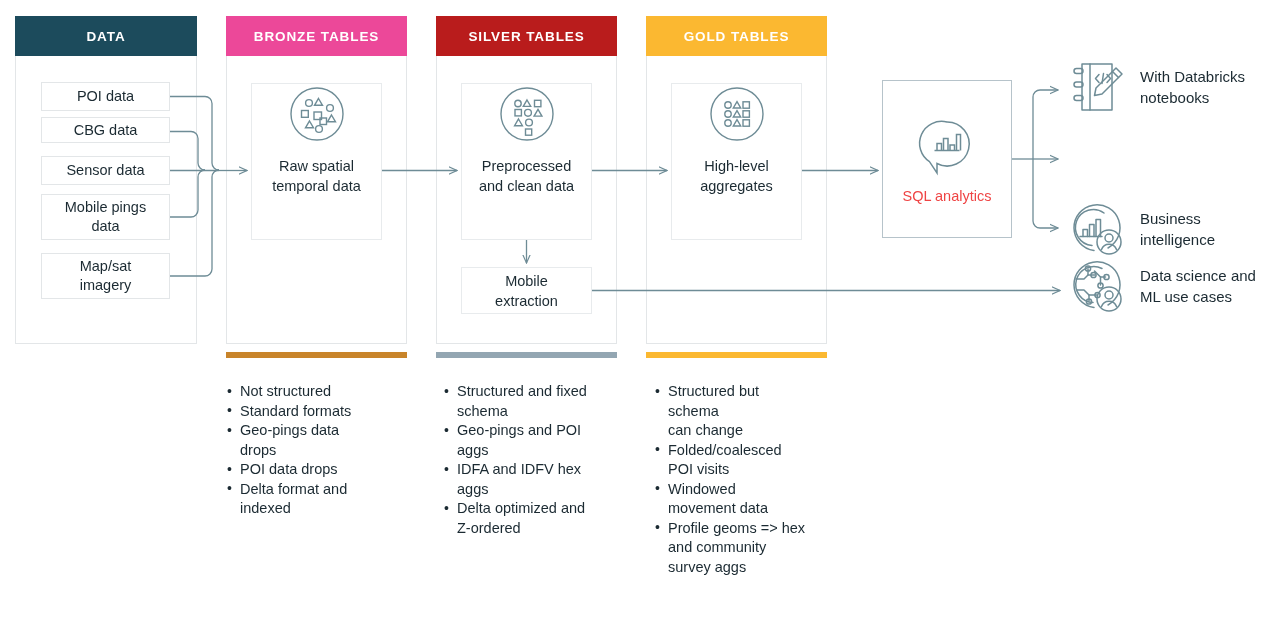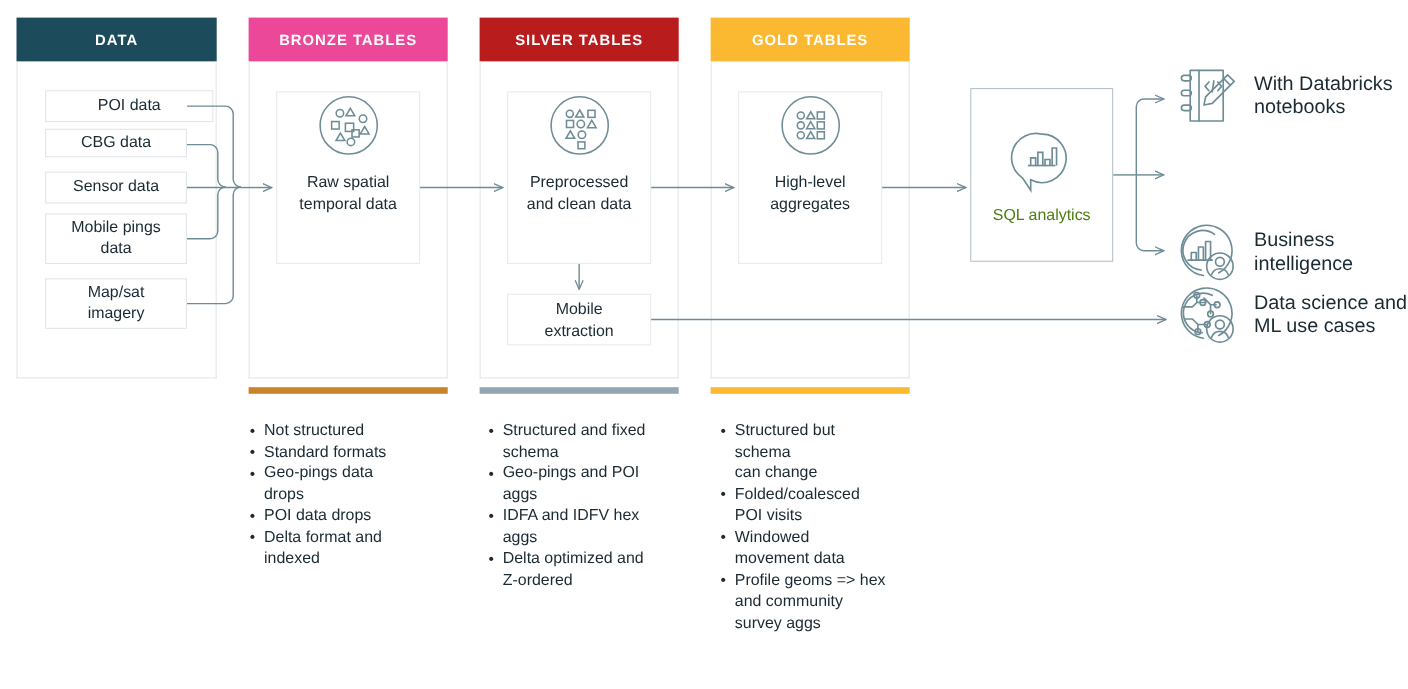--- a/index.html
+++ b/index.html
@@ -65,21 +65,21 @@
     font-size: 14.5px; line-height: 20px;
     white-space: pre-line;
   }
   .sql-box {
     position: absolute;
     border: 1px solid #b6c3ca;
     background: #ffffff;
     display: flex; flex-direction: column;
     align-items: center; justify-content: center;
   }
-  .sql-box .cap { font-size: 14.5px; margin-top: 10px; color:#4d7c0f; }
+  .sql-box .cap { font-size: 14.5px; margin-top: 10px; color:#ef4444; }
 
   
   .rule { position: absolute; height: 6px; }
 
   
   .bullets { position: absolute; }
   .bullets li {
     list-style: none;
     position: relative;
     padding-left: 14px;
@@ -93,21 +93,21 @@
     position: absolute;
     left: 1px; top: -0.5px;
     font-size: 14px;
     color: #1b2a32;
   }
 
   
   .out { position: absolute; display: flex; align-items: center; }
   .out .out-label {
     margin-left: 12px;
-    font-size: 18px;
+    font-size: 15px;
     line-height: 21px;
     color: #1b2a32;
     white-space: pre-line;
   }
   svg { display: block; overflow: visible; }
   .wires { position: absolute; inset: 0; pointer-events: none; }
 </style>
 </head>
 <body>
 
@@ -126,21 +126,21 @@
   <div class="col-head" style="left:436px; top:16px; width:181px; height:40px; background:#b91c1c;">
     <span>SILVER TABLES</span>
   </div>
   <div class="col-body" style="left:436px; top:56px; width:181px; height:288px;"></div>
 
   <div class="col-head" style="left:646px; top:16px; width:181px; height:40px; background:#fbb831;">
     <span>GOLD TABLES</span>
   </div>
   <div class="col-body" style="left:646px; top:56px; width:181px; height:288px;"></div>
 
-  <div class="src-box" style="left:41px; top:82px; width:153px; height:29px;">
+  <div class="src-box" style="left:41px; top:82px; width:129px; height:29px;">
     <span>POI data</span>
   </div>
   <div class="src-box" style="left:41px; top:117px; width:129px; height:26px;">
     <span>CBG data</span>
   </div>
   <div class="src-box" style="left:41px; top:156px; width:129px; height:29px;">
     <span>Sensor data</span>
   </div>
   <div class="src-box" style="left:41px; top:194px; width:129px; height:46px; white-space:pre-line;">
     <span style="white-space:pre-line;">Mobile pings

